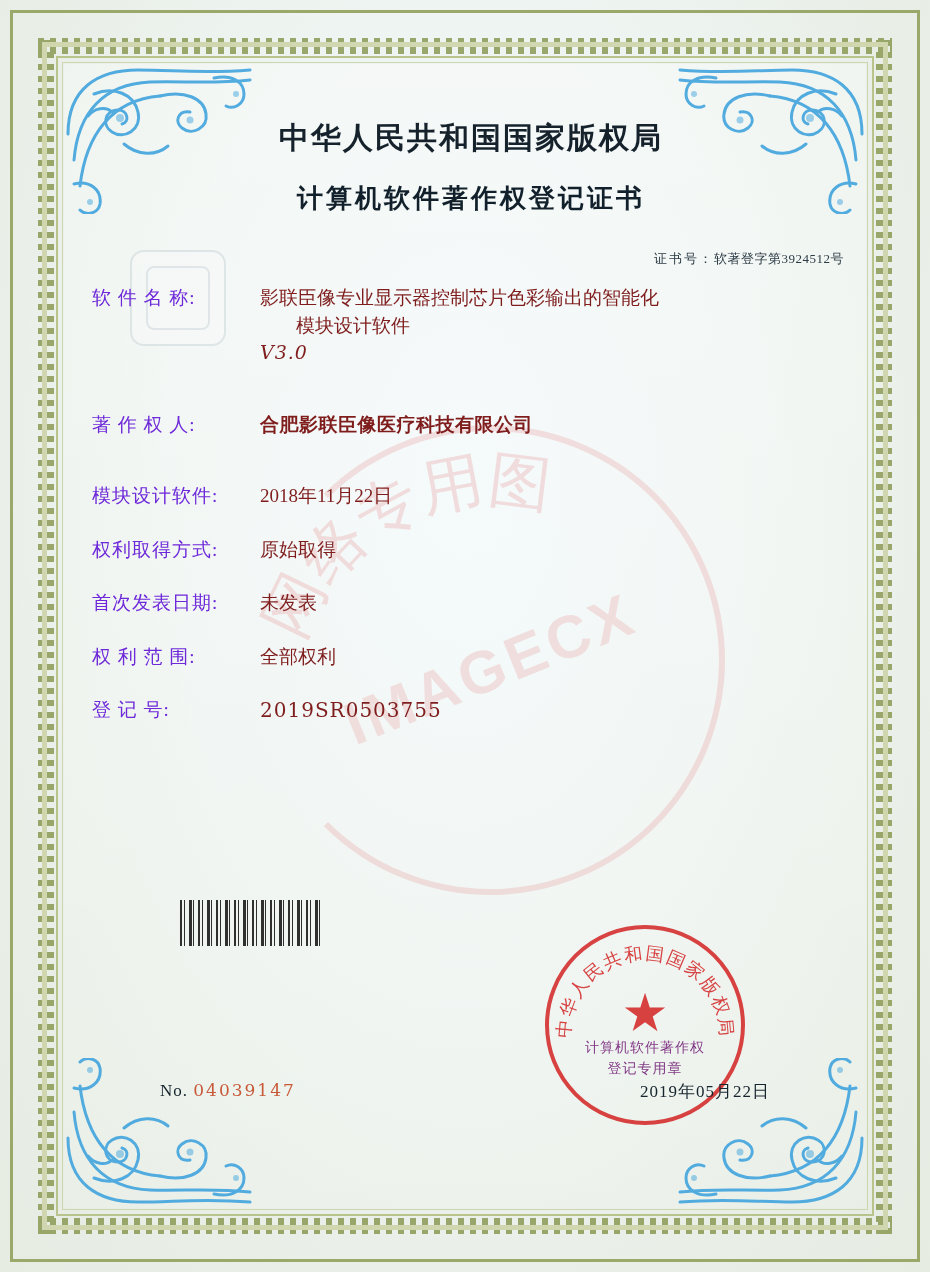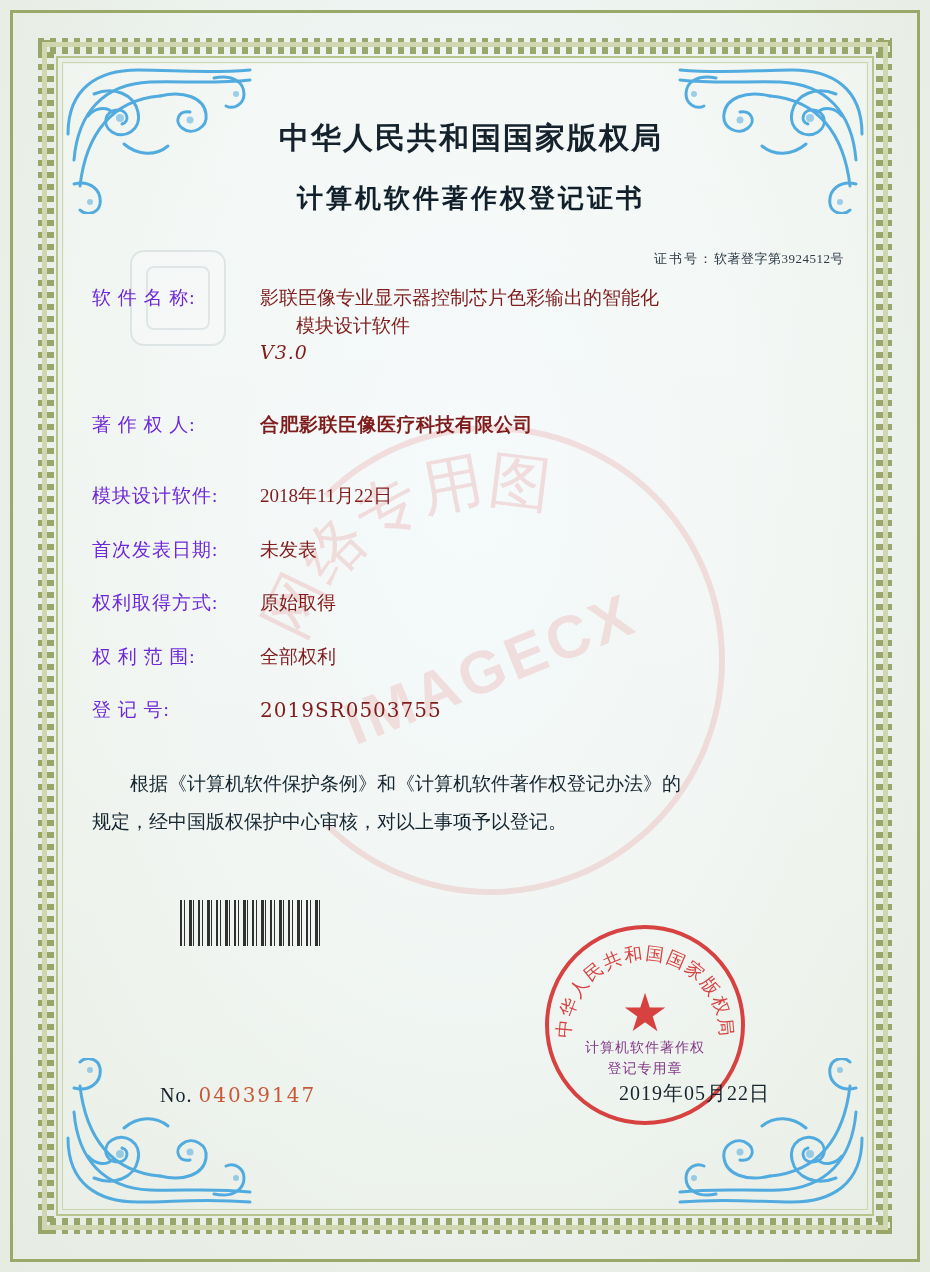--- a/index.html
+++ b/index.html
@@ -219,23 +219,22 @@
   }
 
   
   .footer {
     position: absolute;
     left: 160px;
     right: 160px;
     top: 1080px;
     display: flex;
     justify-content: space-between;
-    font-size: 20px;
+    font-size: 17px;
     color: #16242d;
-    align-items: flex-end;
   }
   .footer .no {
     letter-spacing: 1px;
   }
   .footer .no .num {
     color: #c85a3a;
     font-family: "DejaVu Serif", serif;
     letter-spacing: 2px;
   }
   .footer .date {
@@ -443,45 +442,41 @@
         <div class="lbl">著 作 权 人:</div>
         <div class="val">合肥影联臣像医疗科技有限公司</div>
       </div>
 
       <div class="row">
         <div class="lbl">模块设计软件:</div>
         <div class="val">2018年11月22日</div>
       </div>
 
       <div class="row">
+        <div class="lbl">权利取得方式:</div>
+        <div class="val">原始取得</div>
+      </div>
+
+      <div class="row">
         <div class="lbl">首次发表日期:</div>
         <div class="val">未发表</div>
-      </div>
-
-      <div class="row">
-        <div class="lbl">权利取得方式:</div>
-        <div class="val">原始取得</div>
       </div>
 
       <div class="row">
         <div class="lbl">权 利 范 围:</div>
         <div class="val">全部权利</div>
       </div>
 
       <div class="row regno">
         <div class="lbl">登 记 号:</div>
         <div class="val">2019SR0503755</div>
       </div>
 
     </div>
 
-    <div class="statement">
-      <span class="indent">根据《计算机软件保护条例》和《计算机软件著作权登记办法》的</span>
-      <span>规定，经中国版权保护中心审核，对以上事项予以登记。</span>
-    </div>
 
   </div>
 
   <div class="barcode"></div>
 
   <div class="seal">
     <div class="arc-text">
       <svg viewBox="0 0 200 200" aria-hidden="true">
         <defs>
           <path id="sealArc" d="M 22 110 A 78 78 0 1 1 178 110" fill="none"></path>

